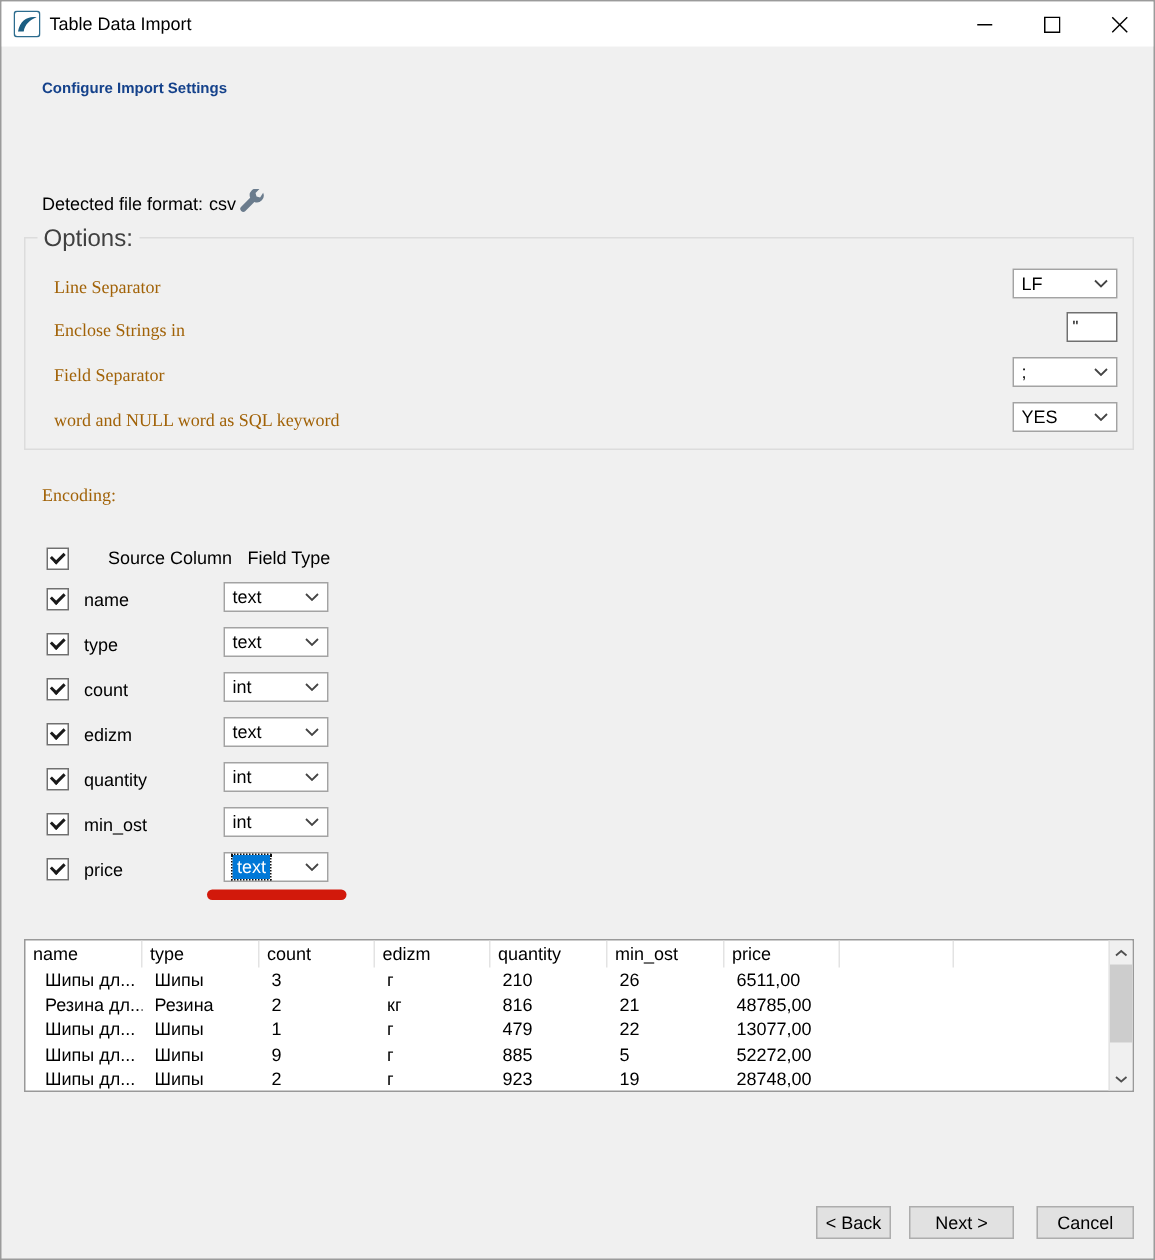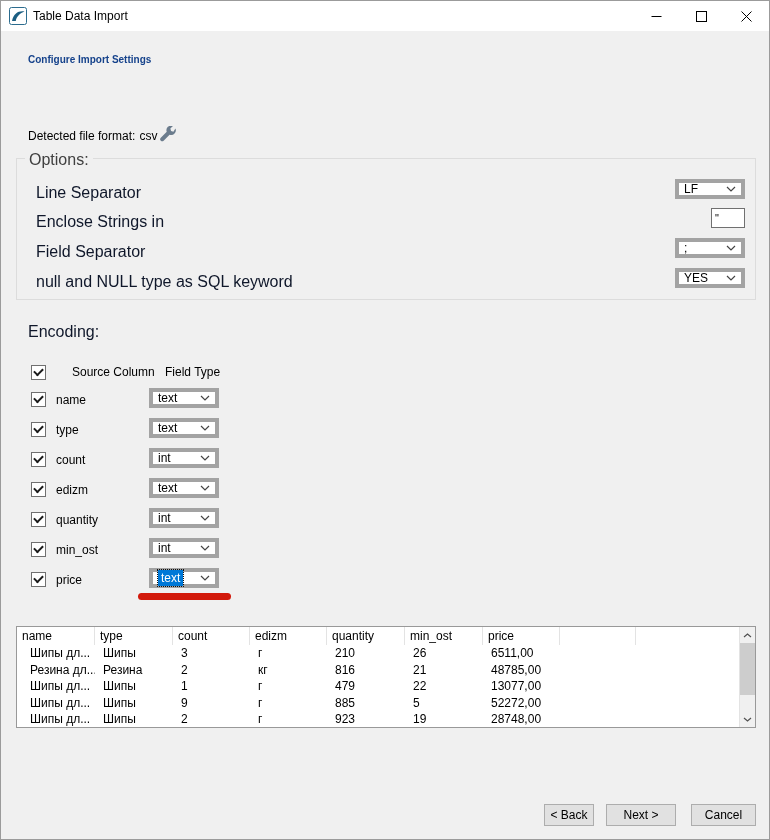--- a/index.html
+++ b/index.html
@@ -18,24 +18,24 @@
   .fileformat{position:absolute;left:27px;top:128px;font-size:12px;color:#000;}
   .fileformat .fmt-val{margin-left:4px;}
   .wrench{position:absolute;left:158px;top:125px;width:18px;height:18px;}
 
   
   .groupbox{position:absolute;border:1px solid #dcdcdc;background:transparent;}
   .groupbox .legend{position:absolute;top:-8px;left:8px;background:#f0f0f0;padding:0 4px;font-size:16px;color:#404040;}
   .gb-options{left:15px;top:157px;width:738px;height:140px;}
   .gb-columns{left:15px;top:357px;width:738px;height:253px;}
 
-  .opt-label{position:absolute;left:20px;font-size:16px;color:#0f172a;white-space:nowrap;}
-
-  
-  .sel{position:absolute;height:20px;background:#fff;border:4px solid #a3a3a3;display:flex;align-items:center;justify-content:space-between;padding:0 5px;font-size:12px;color:#000;box-sizing:border-box;}
+  .opt-label{position:absolute;left:20px;font-size:12px;color:#a16207;white-space:nowrap;font-family:Liberation Serif, serif;}
+
+  
+  .sel{position:absolute;height:20px;background:#fff;border:1px solid #a3a3a3;display:flex;align-items:center;justify-content:space-between;padding:0 5px;font-size:12px;color:#000;box-sizing:border-box;}
   .sel-val{white-space:nowrap;}
   .sel-val.hl{background:#0078d7;color:#fff;outline:1px dotted #101010;padding:1px 3px;}
   .chev{display:flex;align-items:center;}
   .txt-input{position:absolute;height:20px;box-sizing:border-box;border:1px solid #707070;background:#fff;font-size:11px;font-family:"Liberation Sans",sans-serif;padding:0 3px;}
 
   
   .cb{position:absolute;width:13px;height:13px;border:1px solid #707070;background:#fff;}
   .cb::after{content:"";position:absolute;left:2px;top:2px;width:7px;height:4px;border-left:2px solid #1a1a1a;border-bottom:2px solid #1a1a1a;transform:rotate(-45deg);}
 
   .col-label{position:absolute;left:55px;font-size:12px;color:#000;white-space:nowrap;}
@@ -129,21 +129,21 @@
   <span class="opt-label" style="top:242px;left:35px;">Field Separator</span>
   <div class="sel" style="left:674px;top:237px;width:70px;">
     <span class="sel-val">;</span>
     <span class="chev">
         <svg width="10" height="6" viewBox="0 0 10 6">
           <polyline points="1,1 5,5 9,1" fill="none" stroke="#444" stroke-width="1.2"></polyline>
         </svg>
       </span>
   </div>
 
-  <span class="opt-label" style="top:272px;left:35px;">null and NULL type as SQL keyword</span>
+  <span class="opt-label" style="top:272px;left:35px;">word and NULL word as SQL keyword</span>
   <div class="sel" style="left:674px;top:267px;width:70px;">
     <span class="sel-val">YES</span>
     <span class="chev">
         <svg width="10" height="6" viewBox="0 0 10 6">
           <polyline points="1,1 5,5 9,1" fill="none" stroke="#444" stroke-width="1.2"></polyline>
         </svg>
       </span>
   </div>
 
   <span class="opt-label" style="left:27px;top:322px;">Encoding:</span>

